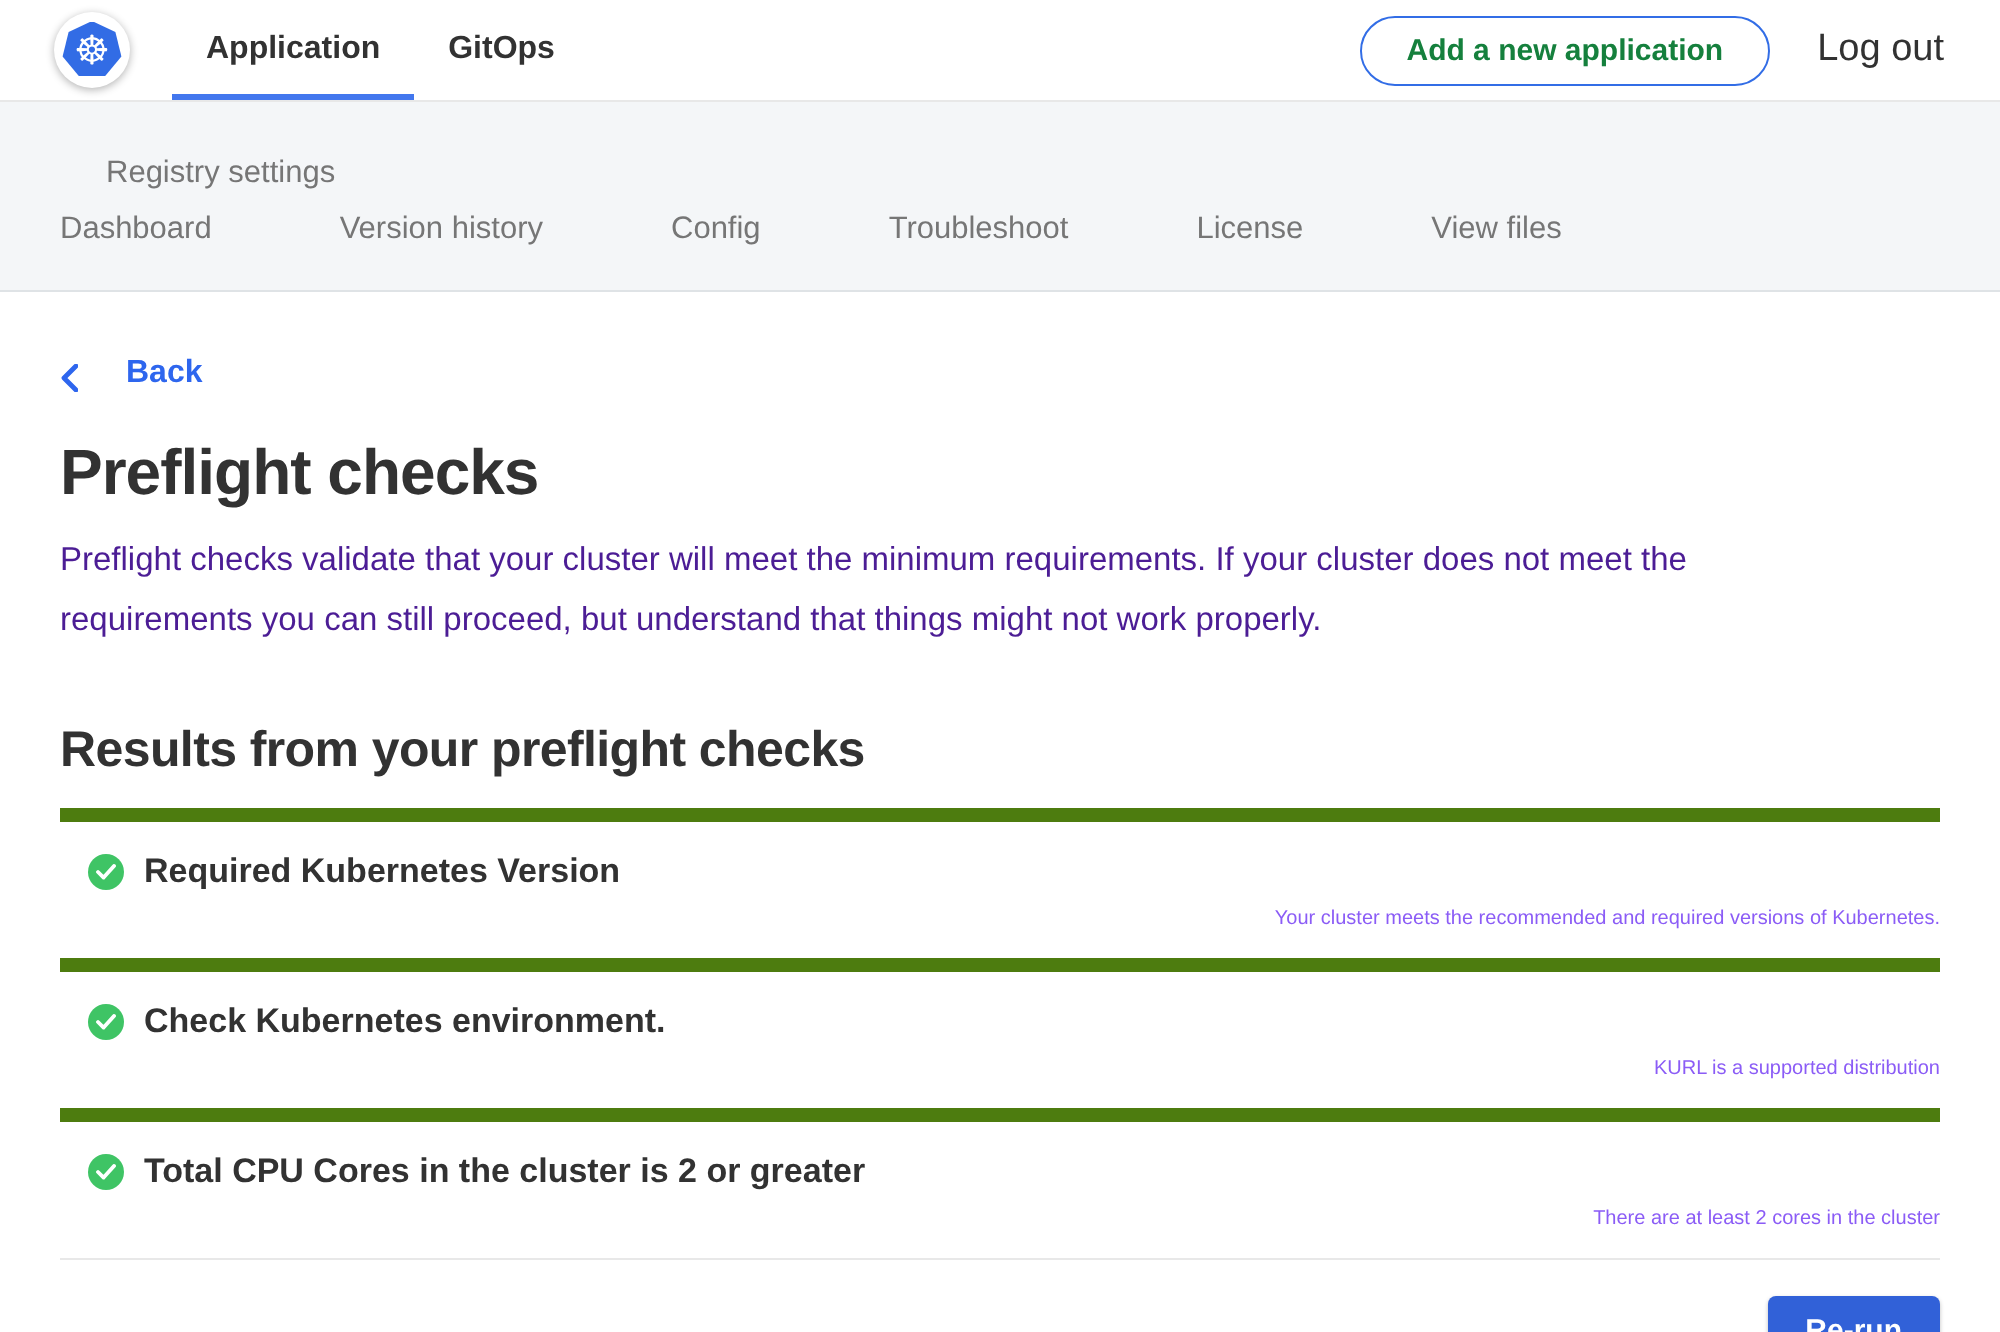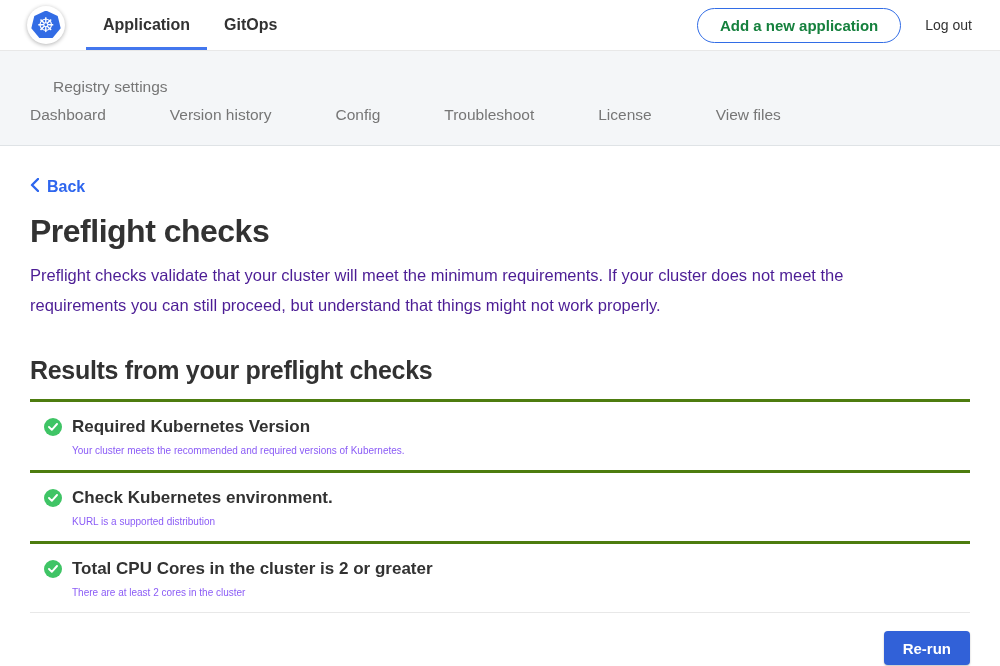--- a/index.html
+++ b/index.html
@@ -15,39 +15,39 @@
   .hept { width:30px; height:29px; background:#326ce5; display:flex; align-items:center; justify-content:center;
     clip-path:polygon(50% 0%, 89% 19%, 99% 61%, 72% 95%, 28% 95%, 1% 61%, 11% 19%); }
   .wheel { color:#fff; font-size:20px; line-height:1; font-family:"DejaVu Sans",sans-serif; margin-top:-1px; }
   .top-tab { display:flex; align-items:center; padding:0 17px; font-size:16px; font-weight:700;
     color:#323232; cursor:pointer; border-bottom:3px solid transparent; padding-top:3px; }
   .top-tab.active { border-bottom-color:#4377ee;text-align:center; }
   .header-spacer { flex:1; }
   .add-app-btn { align-self:center; border:1px solid #326de6; color:#15803d; background:#fff;
     border-radius:18px; height:35px; padding:0 22px; font-size:15px; font-weight:700;
     font-family:inherit; cursor:pointer; margin-right:24px; }
-  .logout { align-self:center; font-size:14px; font-weight:400; color:#323232; cursor:pointer; }
+  .logout { align-self:center; font-size:19px; font-weight:400; color:#323232; cursor:pointer; }
 
   
   .subnav { background:#f4f6f8; border-bottom:1px solid #dfe3e6; padding:14px 0 16px 0; }
   .subnav-row { display:flex; column-gap:64px; padding-left:30px; height:28px; align-items:center; }
   .subnav-row.second { padding-left:53px; margin-top:8px; }
   .subnav-item { font-size:15.5px; color:#767676; cursor:pointer; white-space:nowrap; }
 
   
   .main { padding:0 30px; }
-  .back-link { margin-top:32px; display:inline-flex; align-items:flex-start; gap:8px;
+  .back-link { margin-top:32px; display:inline-flex; align-items:flex-end; gap:24px;
     color:#2e66ee; font-size:16px; font-weight:700; cursor:pointer; }
   .page-title { margin-top:17px; font-size:32px; font-weight:700; letter-spacing:-0.5px; color:#323232; }
   .page-desc { margin-top:10px; font-size:16.5px; line-height:30px; color:#4c1d95; max-width:910px; }
 
   .results-title { margin-top:36px; font-size:25px; font-weight:700; letter-spacing:-0.3px; color:#323232; }
 
   .checks { margin-top:14px; }
-  .check-row { border-top:3px solid #4d7c0f; padding:15px 0 14px 14px; }
+  .check-row { border-top:7px solid #4d7c0f; padding:15px 0 14px 14px;text-align:right; }
   .check-head { display:flex; align-items:center; gap:10px; }
   .check-icon { width:18px; height:18px; border-radius:50%; background:#3fc465; flex:0 0 18px;
     display:flex; align-items:center; justify-content:center; }
   .check-icon svg { display:block; }
   .check-title { font-size:17px; font-weight:700; color:#323232; }
   .check-msg { margin:8px 0 0 28px; font-size:10px; color:#8b5cf6; }
   .checks-end { border-top:1px solid #e8e8e8; }
 
   .actions { display:flex; justify-content:flex-end; margin-top:18px; }
   .rerun-btn { background:#3161d8; color:#fff; border:none; border-radius:4px; height:34px;

